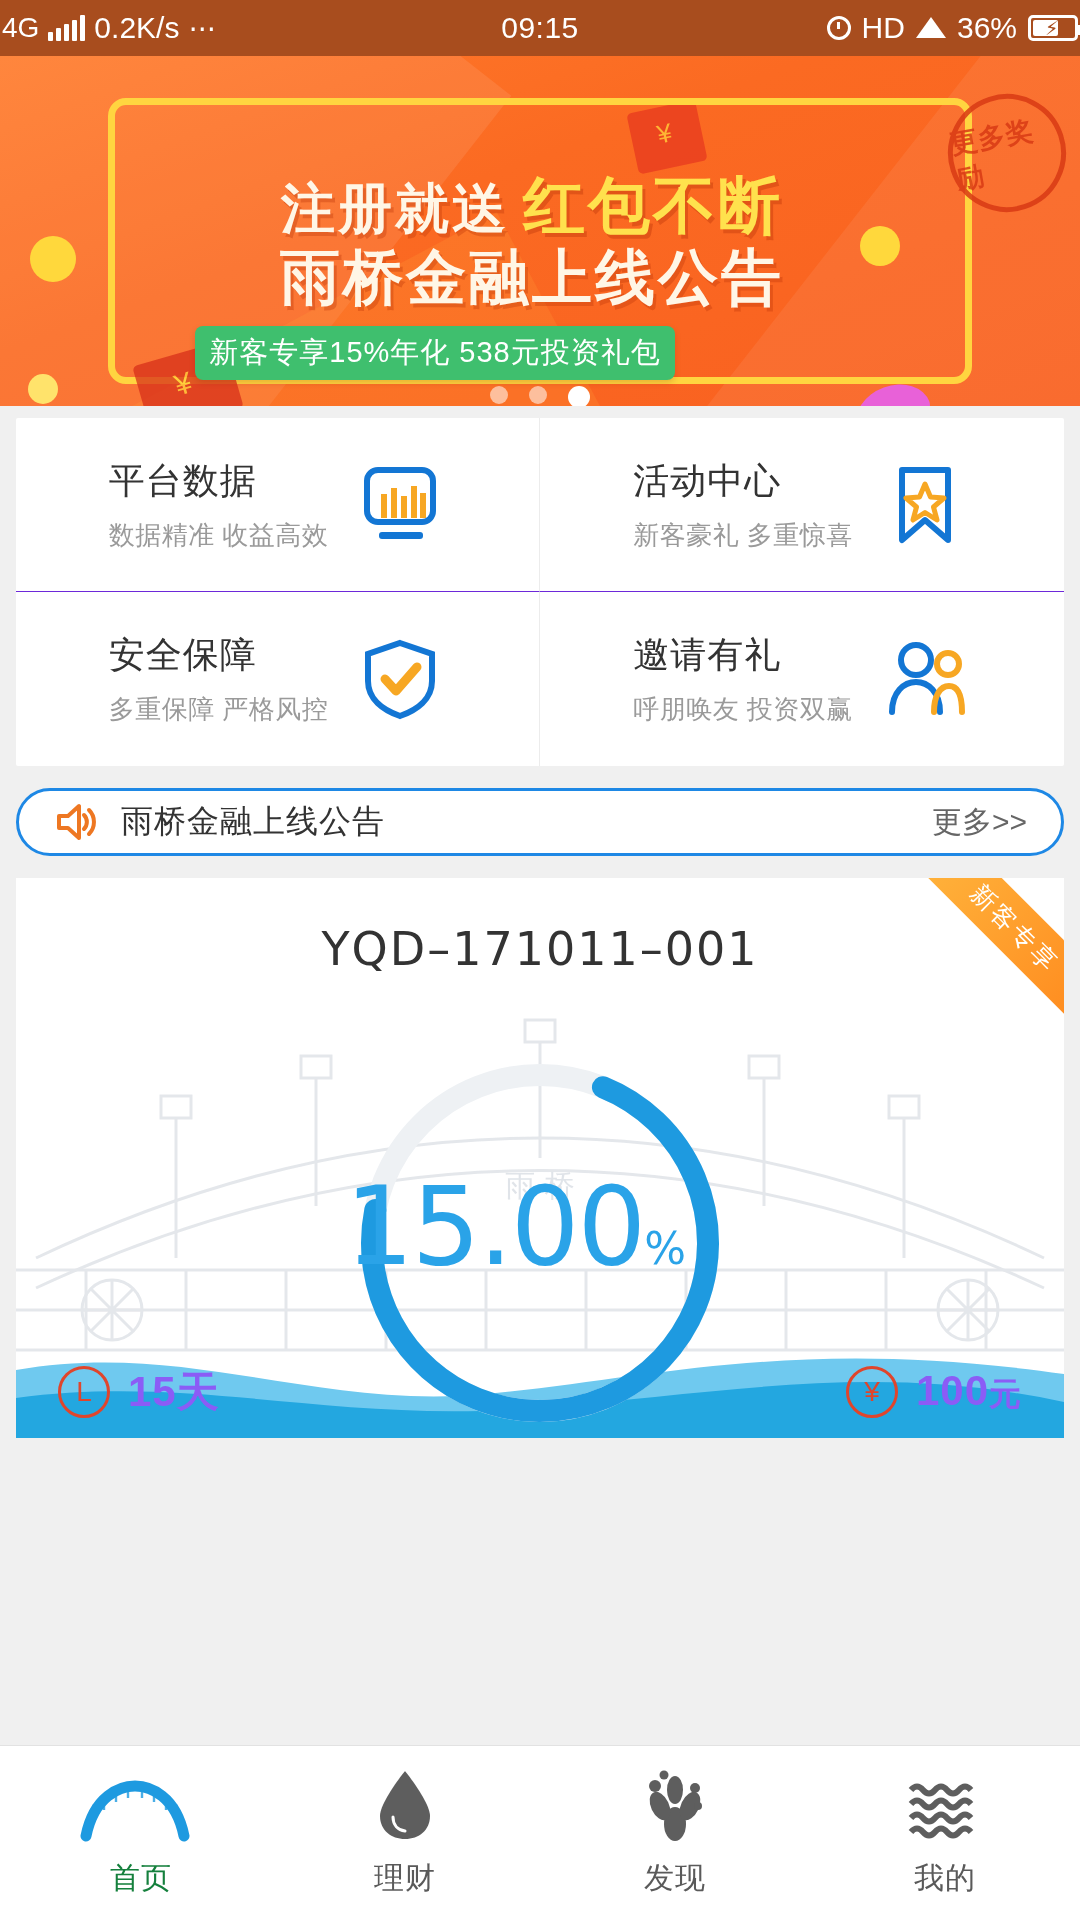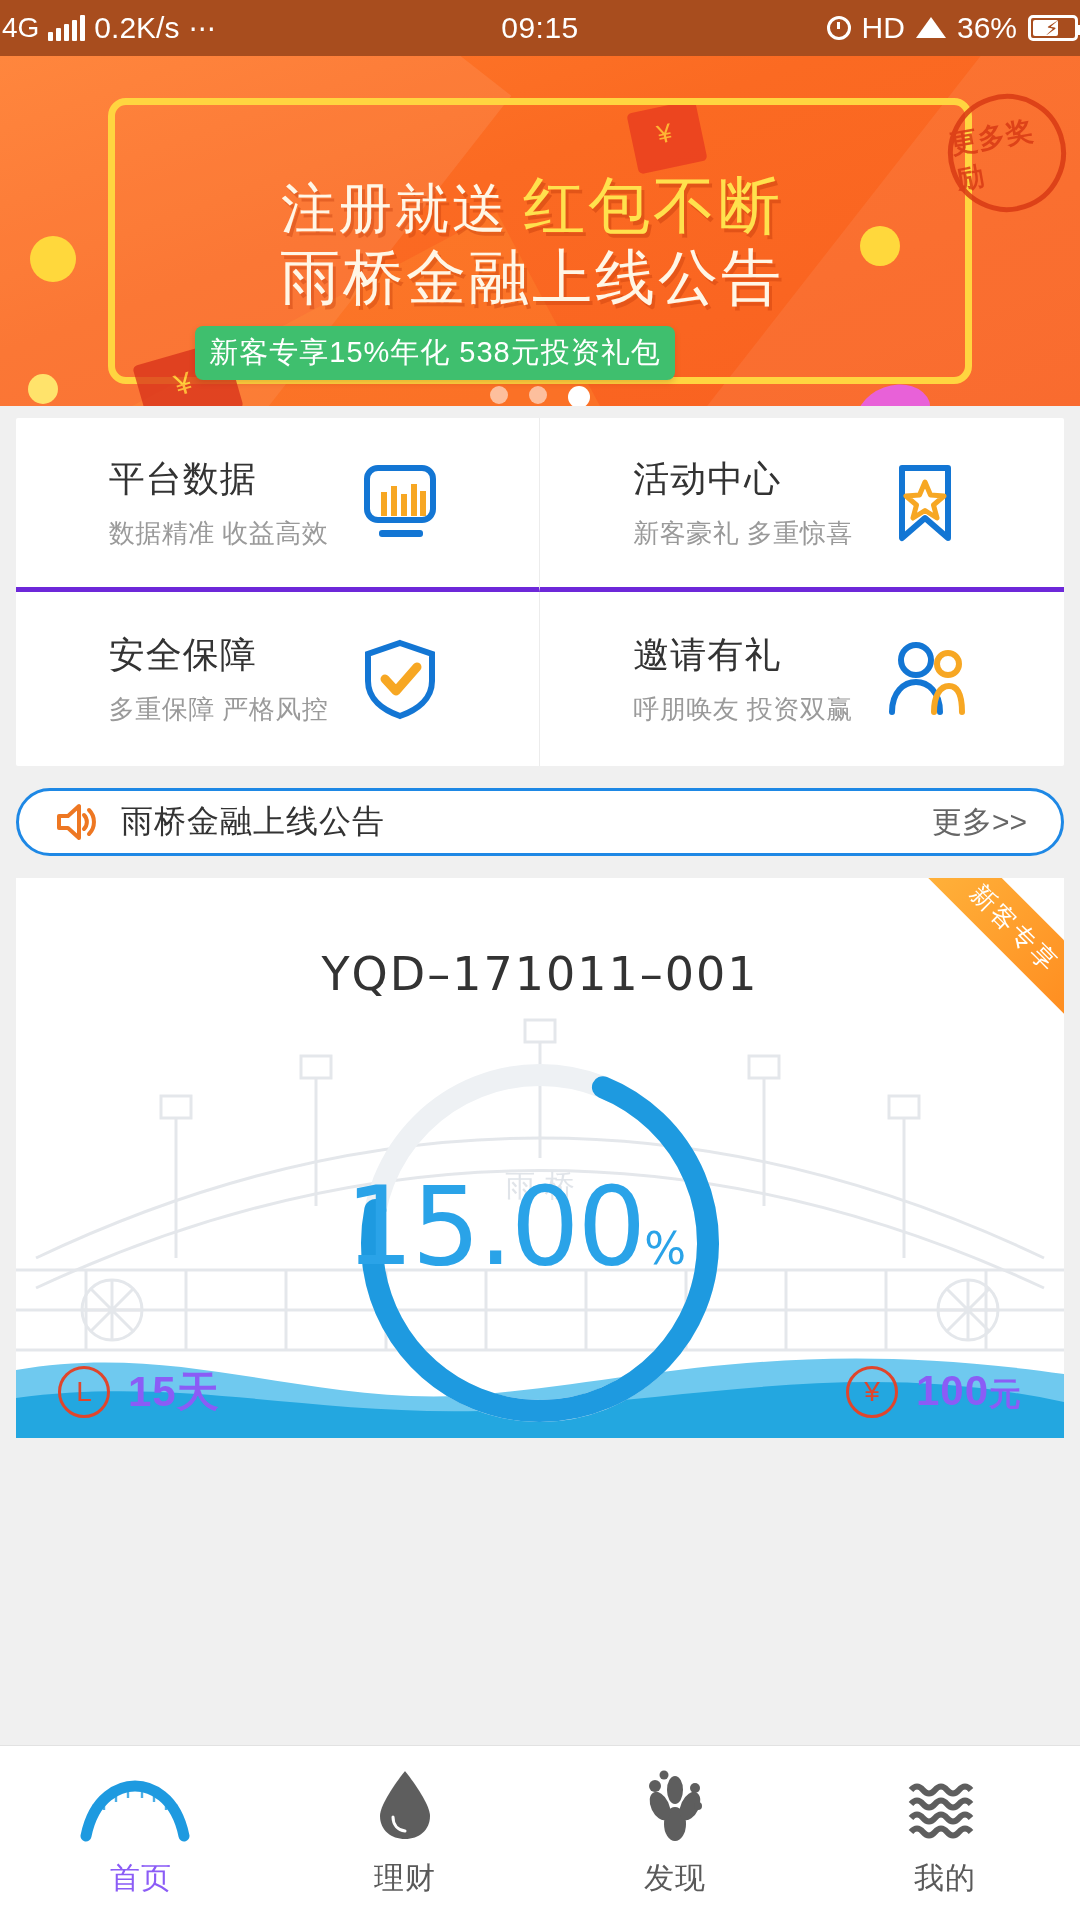--- a/index.html
+++ b/index.html
@@ -53,21 +53,21 @@
   .d2{width:600px;height:600px;transform:rotate(38deg);right:-300px;top:60px;
       background:rgba(255,255,255,.07)!important;}
   .d3{width:500px;height:400px;transform:rotate(-28deg);left:120px;top:250px;
       background:rgba(255,160,60,.22)!important;}
   .bframe{
     position:absolute; left:108px; right:108px; top:42px; bottom:22px;
     border:7px solid #ffd540; border-radius:18px;
   }
   .btitle1,.btitle2{
     position:absolute; left:0; right:16px; text-align:center;
-    font-weight:normal; letter-spacing:3px; white-space:nowrap;
+    font-weight:bold; letter-spacing:3px; white-space:nowrap;
     font-family:"DejaVu Sans","Liberation Sans",sans-serif;
   }
   .btitle1{ top:108px; font-size:54px; }
   .btitle1 .w{ color:#fff6e6; text-shadow:3px 4px 0 rgba(190,55,10,.35); }
   .btitle1 .y{ color:#ffe14d; text-shadow:3px 4px 0 rgba(190,55,10,.4);
     font-size:62px; margin-left:14px; }
   .btitle2{ top:182px; font-size:60px; color:#fff6e6;
     text-shadow:3px 4px 0 rgba(190,55,10,.35); }
   .bpill{
     position:absolute; left:195px; top:270px; width:480px; height:54px;
@@ -107,21 +107,21 @@
 
   
   .grid{
     background:#fff; margin:12px 16px 0; display:grid;
     grid-template-columns:1fr 1fr; border-radius:2px;
   }
   .cell{
     height:174px; display:flex; align-items:center; justify-content:center;
     gap:26px; padding:0 26px; position:relative;
   }
-  .cell:nth-child(1),.cell:nth-child(2){ border-bottom:5px solid #6d28d9;align-items:center; }
+  .cell:nth-child(1),.cell:nth-child(2){ border-bottom:1px solid #6d28d9;align-items:center; }
   .cell:nth-child(odd){ border-right:1px solid #ececec; }
   .cell .txt{ text-align:left; }
   .c-title{ font-size:36px; color:#333; margin-bottom:12px; letter-spacing:1px;}
   .c-sub{ font-size:26px; color:#9a9a9a; letter-spacing:.5px; }
   .c-icon{ width:92px;height:92px;display:flex;align-items:center;
     justify-content:center;flex:none; }
 
   
   .notice{
     margin:22px 16px 0; height:68px; background:#fff;
@@ -140,21 +140,20 @@
   .ribbon{
     position:absolute; right:-66px; top:24px; width:230px; height:52px;
     background:linear-gradient(90deg,#ffb43c,#ff8a1e); transform:rotate(45deg);
     display:flex; align-items:center; justify-content:center;
     color:#fff; font-size:25px; letter-spacing:3px; z-index:5;
   }
   .p-code{
     text-align:center; font-size:46px; color:#333; padding-top:44px;
     letter-spacing:2px; position:relative; z-index:3;
     font-family:"DejaVu Sans","Liberation Sans",sans-serif;
-    margin-top:25px;
   }
   .bridge-bg{ position:absolute; left:0; right:0; top:80px; height:420px;
     opacity:.95; z-index:1; }
   .water{position:absolute;left:0;right:0;bottom:0;height:120px;z-index:1;}
   .gauge{ position:absolute; left:50%; transform:translateX(-50%);
     top:170px; width:390px; height:390px; z-index:4; }
   .gauge .pct{
     position:absolute; left:0; right:0; top:116px; text-align:left;
     color:#2aa3e8; font-size:108px; letter-spacing:-2px;
     font-family:"DejaVu Sans","Liberation Sans",sans-serif;
@@ -173,21 +172,21 @@
 
   
   .tabbar{
     position:absolute; left:0;right:0;bottom:0; height:175px; background:#fff;
     border-top:1px solid #e2e2e2; display:flex; z-index:30;
   }
   .tab{ flex:1; display:flex; flex-direction:column; align-items:center;
     justify-content:center; gap:16px; }
   .tab .t-ic{ height:74px;display:flex;align-items:flex-end; }
   .tab .t-lb{ font-size:30px; color:#5a5a5a; letter-spacing:1px; }
-  .tab.active .t-lb{ color:#8b5cf6;margin-left:12px; }
+  .tab.active .t-lb{ color:#15803d;margin-left:12px; }
 </style>
 </head>
 <body>
 
 <div class="statusbar">
   <div class="sb-left">
     <span class="sb-txt sb-4g">4G</span>
     <span class="bars">
         <i></i>
         <i></i>

